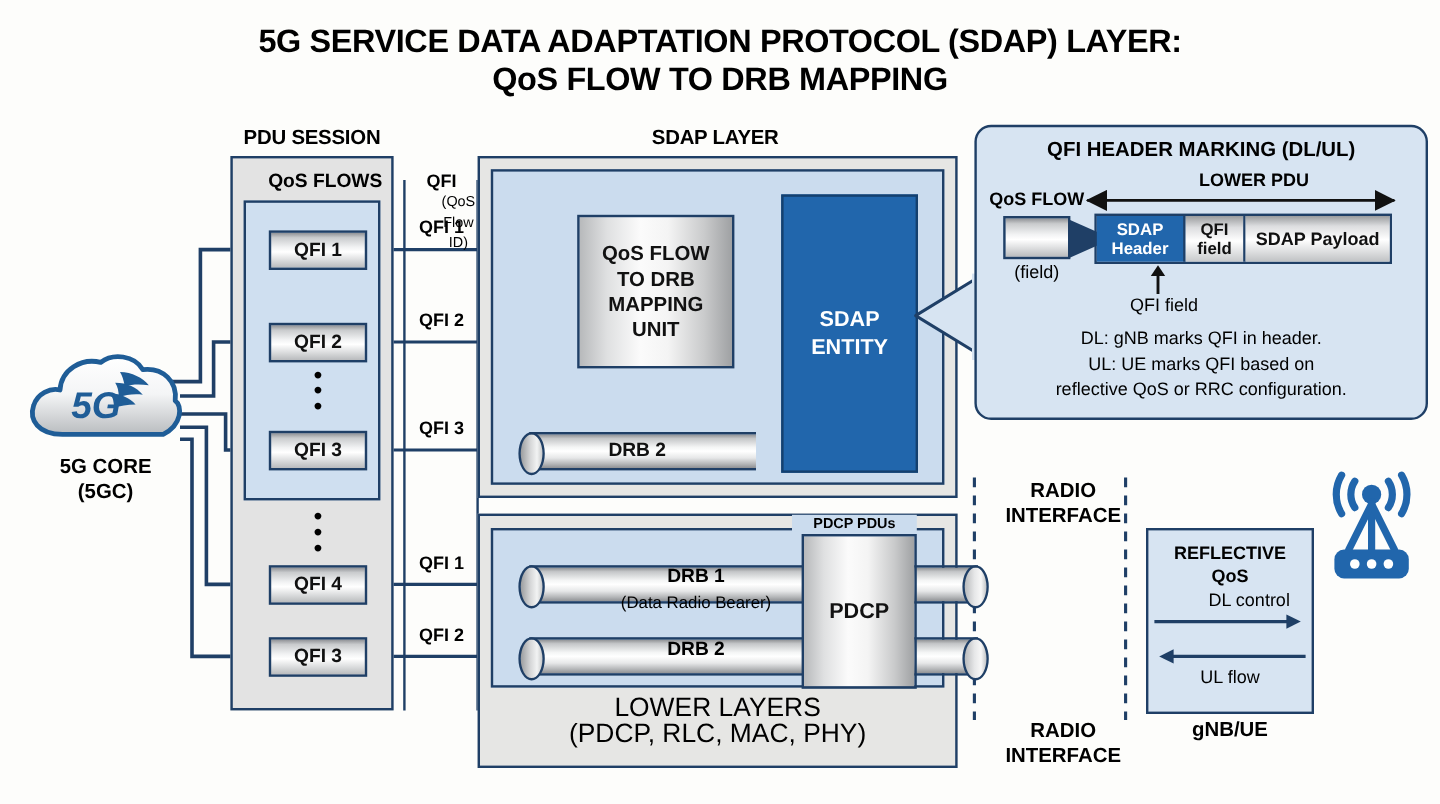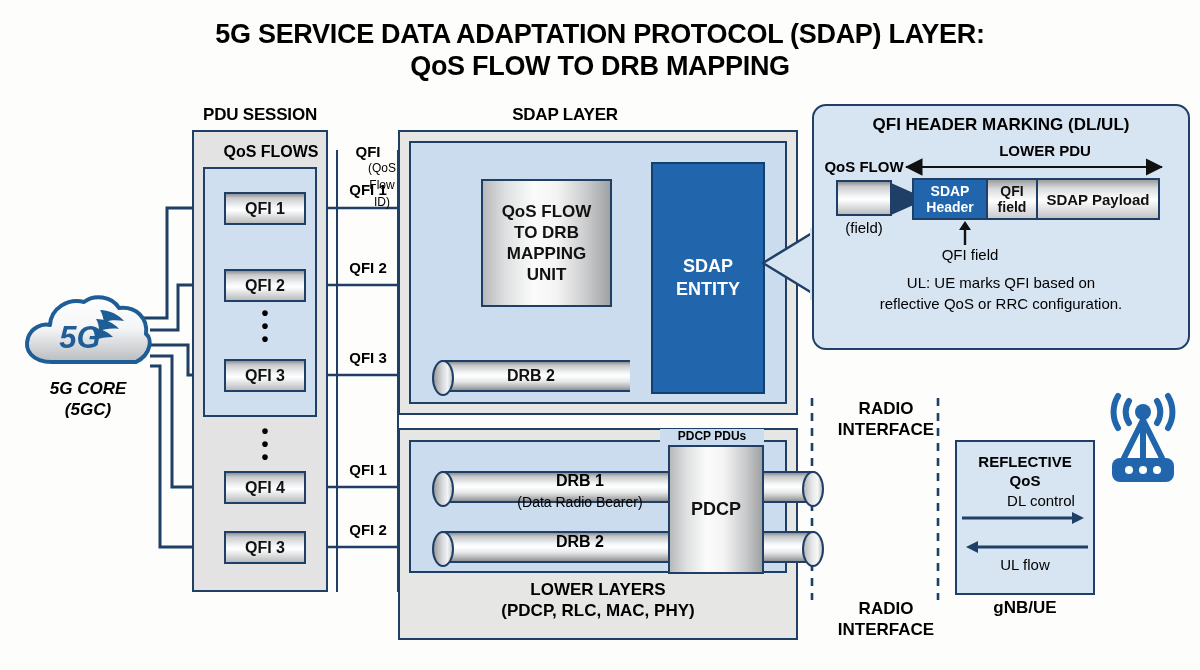--- a/index.html
+++ b/index.html
@@ -91,21 +91,21 @@
 <body>
 
 <div id="stage">
 
   <div class="abs" id="title">
     <div>5G SERVICE DATA ADAPTATION PROTOCOL (SDAP) LAYER:</div>
     <div>QoS FLOW TO DRB MAPPING</div>
   </div>
 
   <div class="abs sec-label" style="left:175px;top:105px;width:170px;">PDU SESSION</div>
-  <div class="abs sec-label" style="left:450px;top:105px;width:230px;">SDAP LAYER</div>
+  <div class="abs sec-label" style="left:481px;top:105px;width:230px;">SDAP LAYER</div>
 
   <svg class="abs" style="left:0;top:0;width:1200px;height:670px;">
     <defs>
       <marker id="ar" markerWidth="9" markerHeight="8" refX="8.5" refY="4" orient="auto">
         <path d="M0,0 L9,4 L0,8 z" fill="#1f3f66"></path>
       </marker>
       <marker id="arS" markerWidth="8" markerHeight="7" refX="7.5" refY="3.5" orient="auto">
         <path d="M0,0 L8,3.5 L0,7 z" fill="#1f3f66"></path>
       </marker>
       <marker id="arL" markerWidth="8" markerHeight="7" refX="7.5" refY="3.5" orient="auto-start-reverse">
@@ -168,21 +168,21 @@
       <path d="M34,74 C14,74 6,62 10,50 C13,40 24,35 32,37 C33,20 50,10 66,14 C76,6 94,8 101,20
                C118,18 130,30 128,46 C134,50 134,66 118,74 Z" fill="url(#cg)" stroke="#1f5d97" stroke-width="4" stroke-linejoin="round"></path>
       <g fill="#1f5d97">
         <path d="M82,22 C92,22 101,27 106,33 C99,32 92,32 86,34 C85,29 84,25 82,22 Z"></path>
         <path d="M78,31 C88,31 96,35 101,41 C94,40 87,41 81,43 C81,38 80,34 78,31 Z"></path>
         <path d="M74,40 C83,40 90,44 95,49 C88,49 82,50 77,52 C77,47 76,43 74,40 Z"></path>
       </g>
       <text x="62" y="60" font-family="Liberation Sans, sans-serif" font-size="31" font-weight="bold" font-style="italic" text-anchor="middle" fill="#1f5d97">5G</text>
     </svg>
   </div>
-  <div class="abs center" style="left:8px;top:378px;width:160px;font-size:17px;font-weight:bold;line-height:21px;font-style:italic;">
+  <div class="abs center" style="left:8px;top:378px;width:160px;font-size:17px;font-weight:bold;line-height:21px;">
     <div>5G CORE</div>
     <div>(5GC)</div>
   </div>
 
   <div class="abs outerbox" style="left:192px;top:130px;width:136px;height:462px;"></div>
 
   <div class="abs center" style="left:192px;top:143px;width:158px;font-size:16px;font-weight:bold;">QoS FLOWS</div>
 
   <div class="abs innerbox" style="left:203px;top:167px;width:114px;height:250px;"></div>
 
@@ -255,21 +255,21 @@
 
   <div class="cyl" style="left:432px;top:531px;width:383px;height:32px;">
     <div class="body"></div>
     <div class="cap"></div>
     <div class="capR"></div>
   </div>
   <div class="abs center" style="left:450px;top:533px;width:260px;font-size:16px;font-weight:bold;z-index:5;">DRB 2</div>
 
   <div class="abs unit" style="left:668px;top:445px;width:96px;height:129px;z-index:6;font-size:18px;">PDCP</div>
 
-  <div class="abs center" style="left:398px;top:579px;width:400px;font-size:17px;font-weight:bold;line-height:21px;">
+  <div class="abs center" style="left:398px;top:579px;width:400px;font-size:22px;font-weight:normal;line-height:21px;">
     <div>LOWER LAYERS</div>
     <div>(PDCP, RLC, MAC, PHY)</div>
   </div>
 
   <svg class="abs" style="left:755px;top:230px;width:70px;height:90px;z-index:2;">
     <path d="M62,0 L8,33 L62,66 Z" fill="#d7e4f2" stroke="#1f3f66" stroke-width="2.5" stroke-linejoin="round"></path>
     <rect x="55" y="-2" width="16" height="72" fill="#d7e4f2"></rect>
   </svg>
 
   <div class="abs callout" style="left:812px;top:104px;width:378px;height:246px;z-index:3;"></div>
@@ -323,20 +323,21 @@
     </div>
   </div>
 
   <svg class="abs" style="left:955px;top:221px;width:20px;height:24px;z-index:4;">
     <path d="M10,24 L10,6" stroke="#111" stroke-width="2.4" fill="none"></path>
     <path d="M4,9 L10,0 L16,9 z" fill="#111"></path>
   </svg>
   <div class="abs center" style="left:890px;top:246px;width:160px;font-size:15px;z-index:4;">QFI field</div>
 
   <div class="abs center" style="left:818px;top:272px;width:366px;font-size:15px;line-height:21px;z-index:4;">
+    <div>DL: gNB marks QFI in header.</div>
     <div>UL: UE marks QFI based on</div>
     <div>reflective QoS or RRC configuration.</div>
   </div>
 
   <div class="abs center" style="left:828px;top:398px;width:116px;font-size:17px;font-weight:bold;line-height:21px;">
     <div>RADIO</div>
     <div>INTERFACE</div>
   </div>
   <div class="abs center" style="left:828px;top:598px;width:116px;font-size:17px;font-weight:bold;line-height:21px;">
     <div>RADIO</div>

